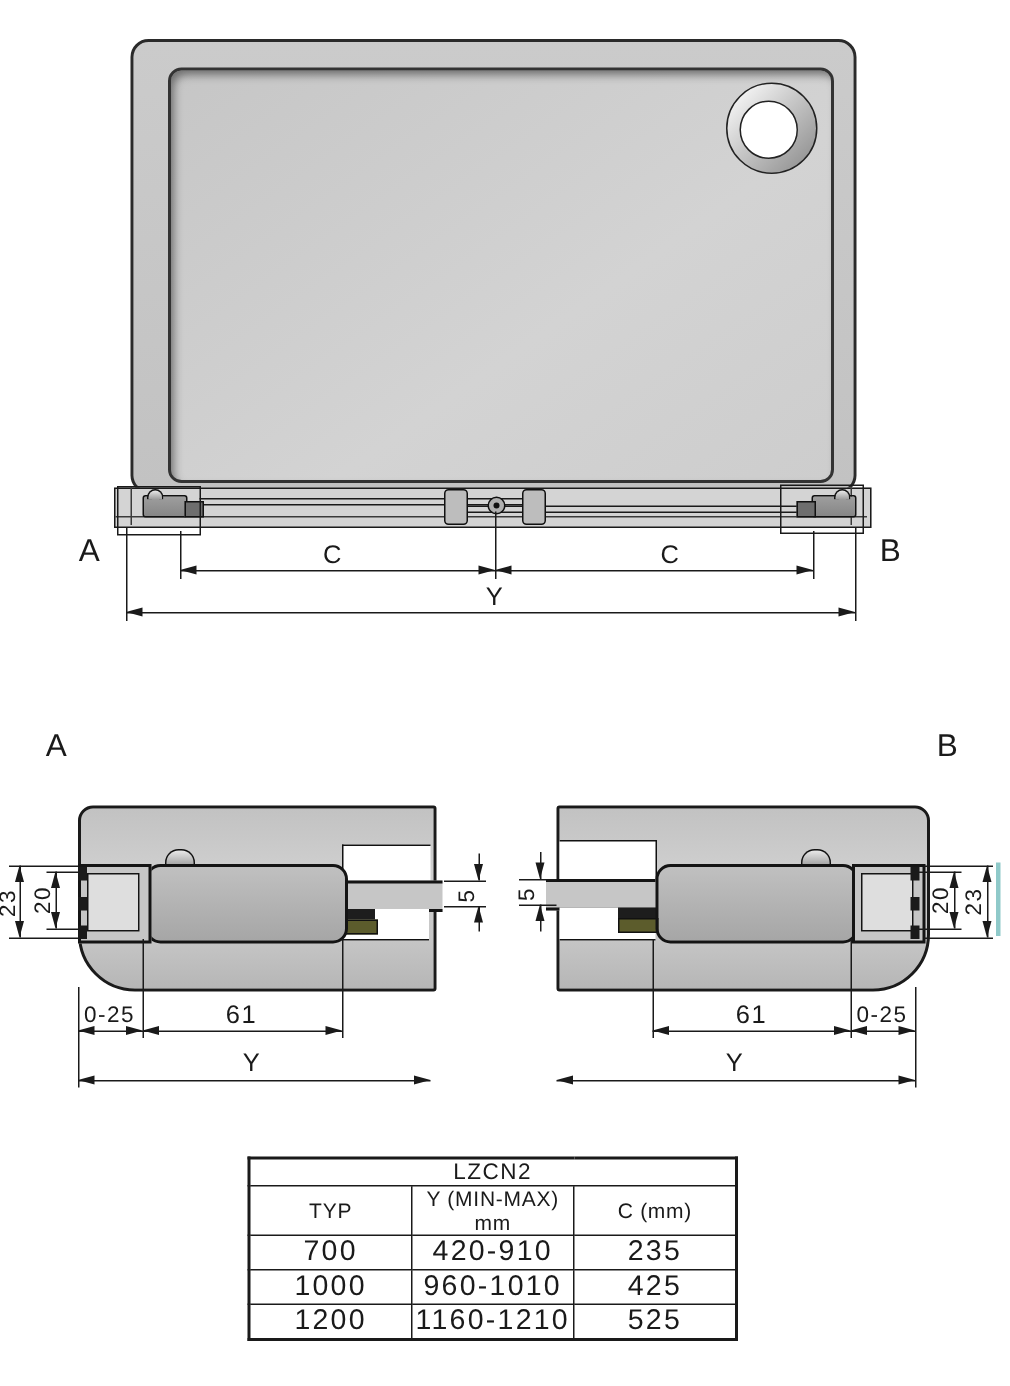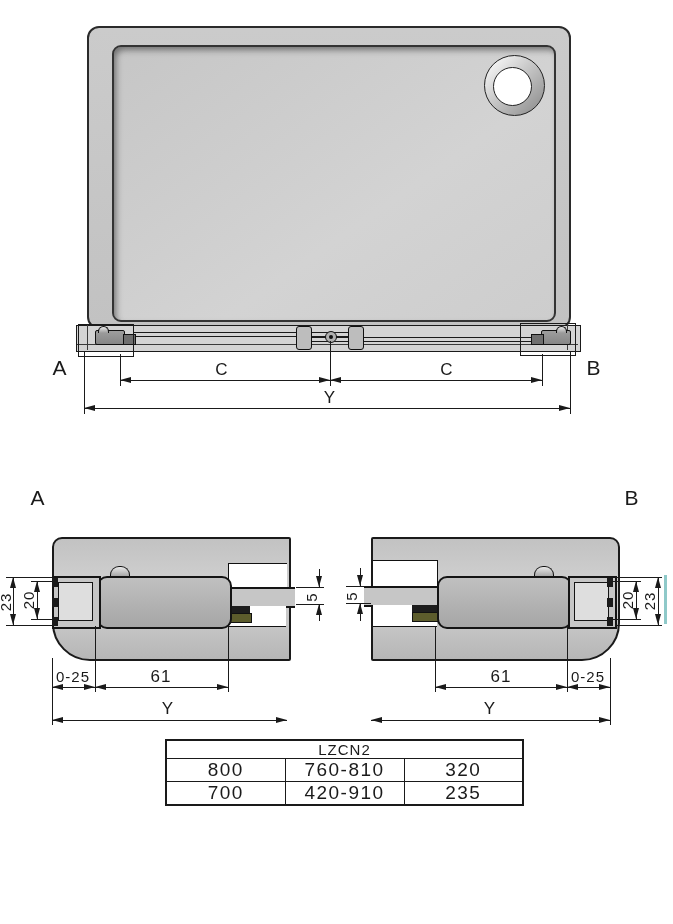--- a/index.html
+++ b/index.html
@@ -42,21 +42,21 @@
   .wband{position:absolute;background:#fff;border-bottom:1.5px solid #111;}
   .sealb{position:absolute;background:#1d1d1d;}
   .sealo{position:absolute;background:#5c5c2c;border:1px solid #111;}
   .sbracket{position:absolute;top:576px;width:131px;height:49px;background:linear-gradient(180deg,#c0c0c0,#a6a6a6);
             border:2.5px solid #141414;border-radius:10px;}
   .wprof{position:absolute;top:576px;width:45px;height:49px;background:#c6c6c6;border:2px solid #141414;}
   .wprof-in{position:absolute;top:582px;width:33px;height:37px;background:#dedede;border:1.5px solid #141414;}
   .wsq{position:absolute;width:6px;height:9px;background:#1a1a1a;}
   .teal{position:absolute;width:3px;background:#8fc9c9;}
   
-  .spec-table{position:absolute;left:165px;top:739px;width:359px;border-collapse:collapse;table-layout:fixed;border:2px solid #1a1a1a;}
+  .spec-table{position:absolute;left:165px;top:771px;width:327px;border-collapse:collapse;table-layout:fixed;border:2px solid #1a1a1a;}
   .spec-table td,.spec-table th{border:1.5px solid #1a1a1a;text-align:center;padding:0;font-weight:normal;overflow:hidden;}
   .spec-table .title-cell{font-size:15px;height:16px;letter-spacing:1px;}
   .spec-table th{font-size:14px;height:17px;letter-spacing:0.5px;}
   .spec-table tbody td{font-size:19px;height:21px;letter-spacing:1.5px;}
 </style>
 </head>
 <body>
 
 <div class="canvas">
 
@@ -221,28 +221,38 @@
     <div class="arr-l" style="left:371px;top:717px;"></div>
     <div class="arr-r" style="left:599px;top:717px;"></div>
     <div class="dlab mid" style="left:460px;top:699px;width:60px;">Y</div>
   </div>
 
   <table class="spec-table">
     <thead>
       <tr>
         <td class="title-cell" colspan="3">LZCN2</td>
       </tr>
+      <tr>
+        <th style="width:58px;">TYP</th>
+        <th style="width:152px;">Y (MIN-MAX) mm</th>
+        <th style="width:117px;">C (mm)</th>
+      </tr>
     </thead>
     <tbody>
-        <tr>
-          <td>800</td>
-          <td>760-810</td>
-          <td>320</td>
-        </tr>
         <tr>
           <td>700</td>
           <td>420-910</td>
           <td>235</td>
         </tr>
+        <tr>
+          <td>1000</td>
+          <td>960-1010</td>
+          <td>425</td>
+        </tr>
+        <tr>
+          <td>1200</td>
+          <td>1160-1210</td>
+          <td>525</td>
+        </tr>
       </tbody>
   </table>
 
 </div>
 
 </body></html>

